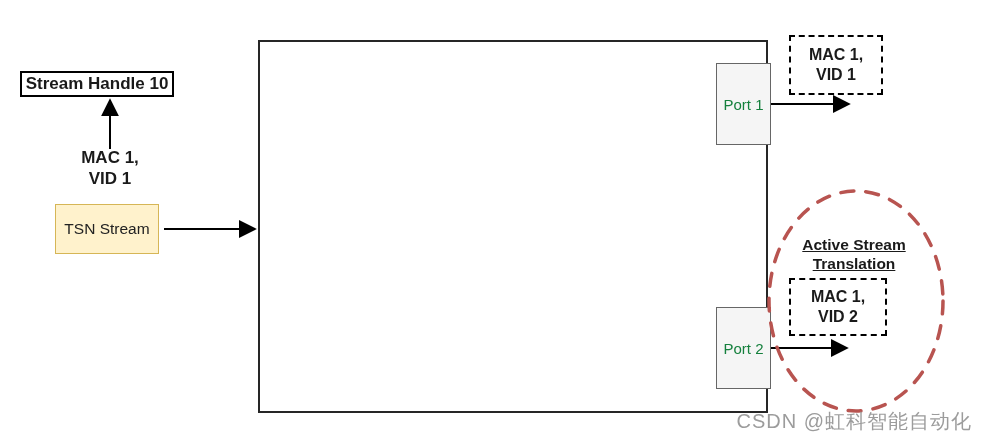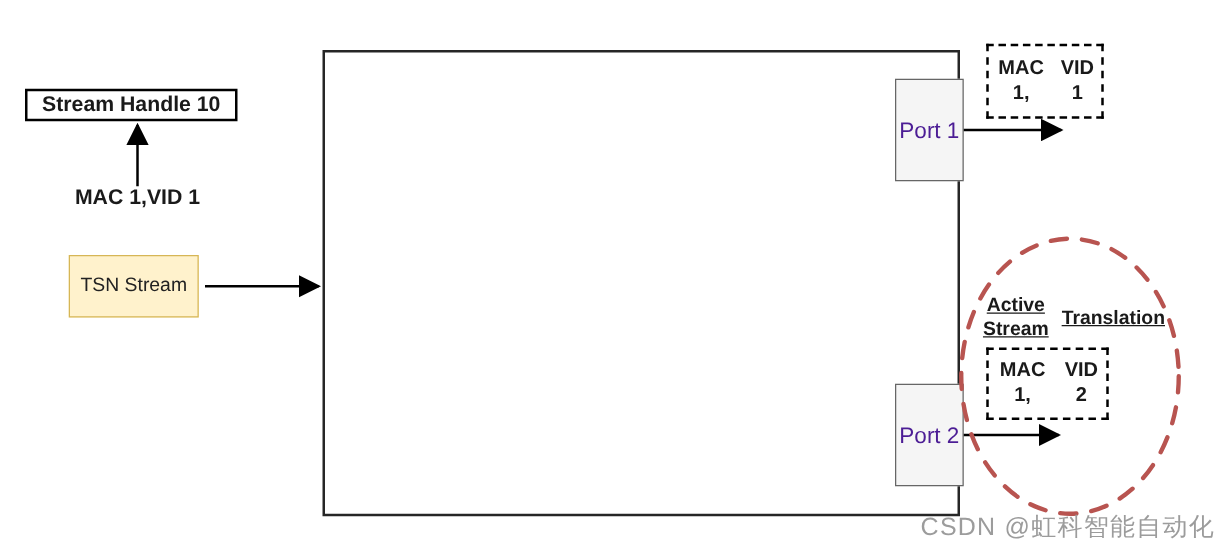--- a/index.html
+++ b/index.html
@@ -3,43 +3,43 @@
 <meta charset="utf-8">
 <style>
   html,body{margin:0;padding:0;background:#fff;}
   #canvas{
     position:relative;width:981px;height:441px;background:#ffffff;
     font-family:"Liberation Sans",sans-serif;color:#1a1a1a;overflow:hidden;
   }
   svg.layer{position:absolute;left:0;top:0;width:981px;height:441px;pointer-events:none;}
   .abs{position:absolute;box-sizing:border-box;}
   .center{display:flex;align-items:center;justify-content:center;text-align:center;}
-  .col{flex-direction:row;}
+  .col{flex-direction:column;}
 
   .stream-handle{
-    left:20px;top:71px;width:170px;height:26px;
+    left:20px;top:71px;width:154px;height:26px;
     background:#fff;border:2px solid #000;font-weight:bold;font-size:17px;
   }
   .ingress-tag{
     left:45px;top:147px;width:130px;font-weight:bold;font-size:17px;line-height:21px;
   }
   .tsn-stream{
     left:55px;top:204px;width:104px;height:50px;
     background:#FFF2CC;border:1.5px solid #D6B656;font-size:15.5px;color:#222;
   }
   .switch-box{
     left:258px;top:40px;width:510px;height:373px;
     background:#fff;border:2px solid #262626;
   }
   .switch-title{
     left:270px;top:46px;font-weight:bold;font-size:17.5px;
   }
   .port{
     width:55px;height:82px;background:#F5F5F5;border:1.5px solid #666;
-    font-size:18px;color:#4c1d95;text-align:center;
+    font-size:15px;color:#15803d;text-align:center;
   }
   .port0{left:258px;top:188px;height:81px;}
   .port1{left:716px;top:63px;}
   .port2{left:716px;top:307px;}
   .dashed-tag{
     background:#fff;border:2px dashed #000;font-weight:bold;font-size:16px;line-height:20px;
   }
   .tag1{left:789px;top:35px;width:94px;height:60px;}
   .tag2{left:789px;top:278px;width:98px;height:58px;}
   .ast-title{

